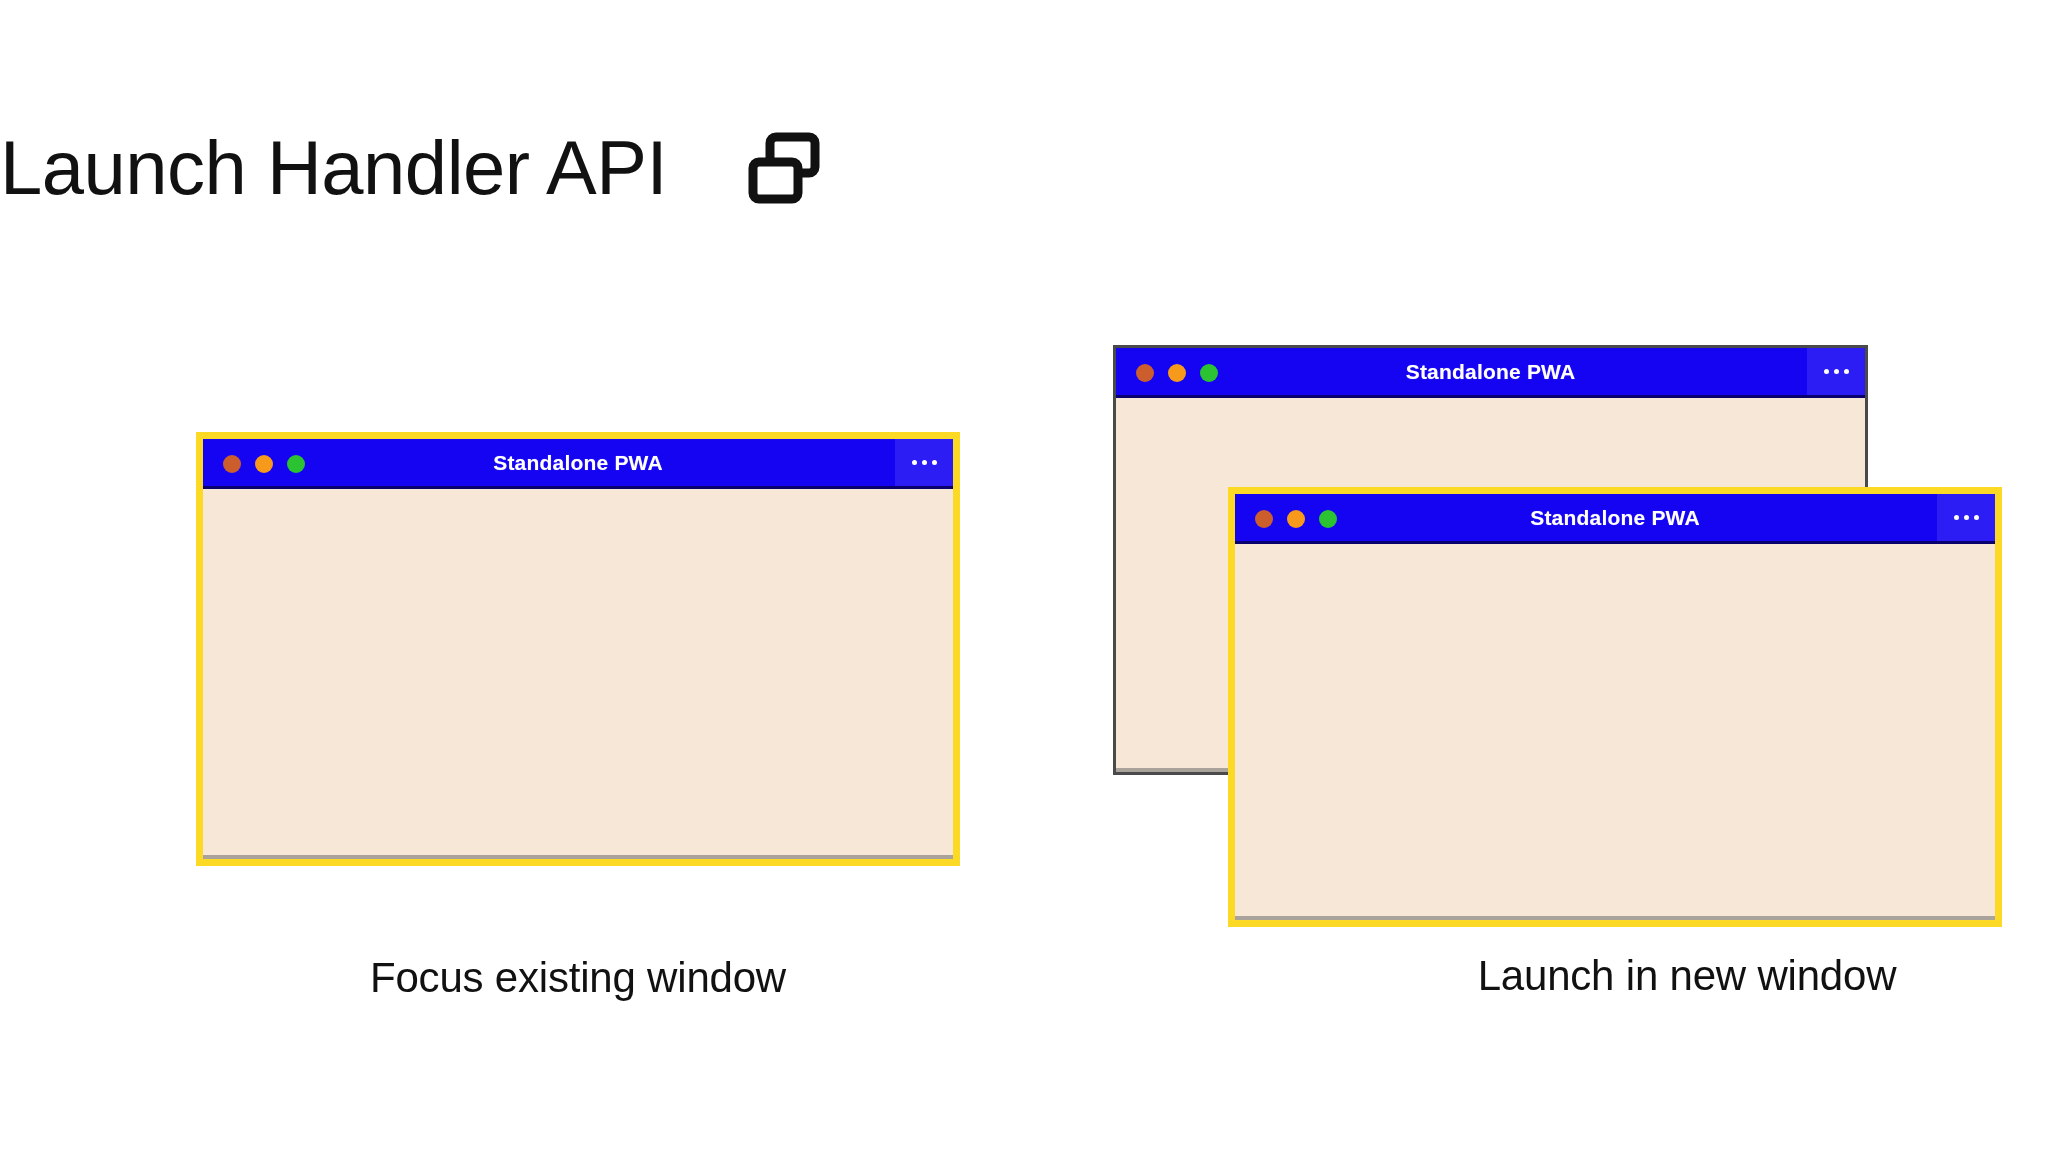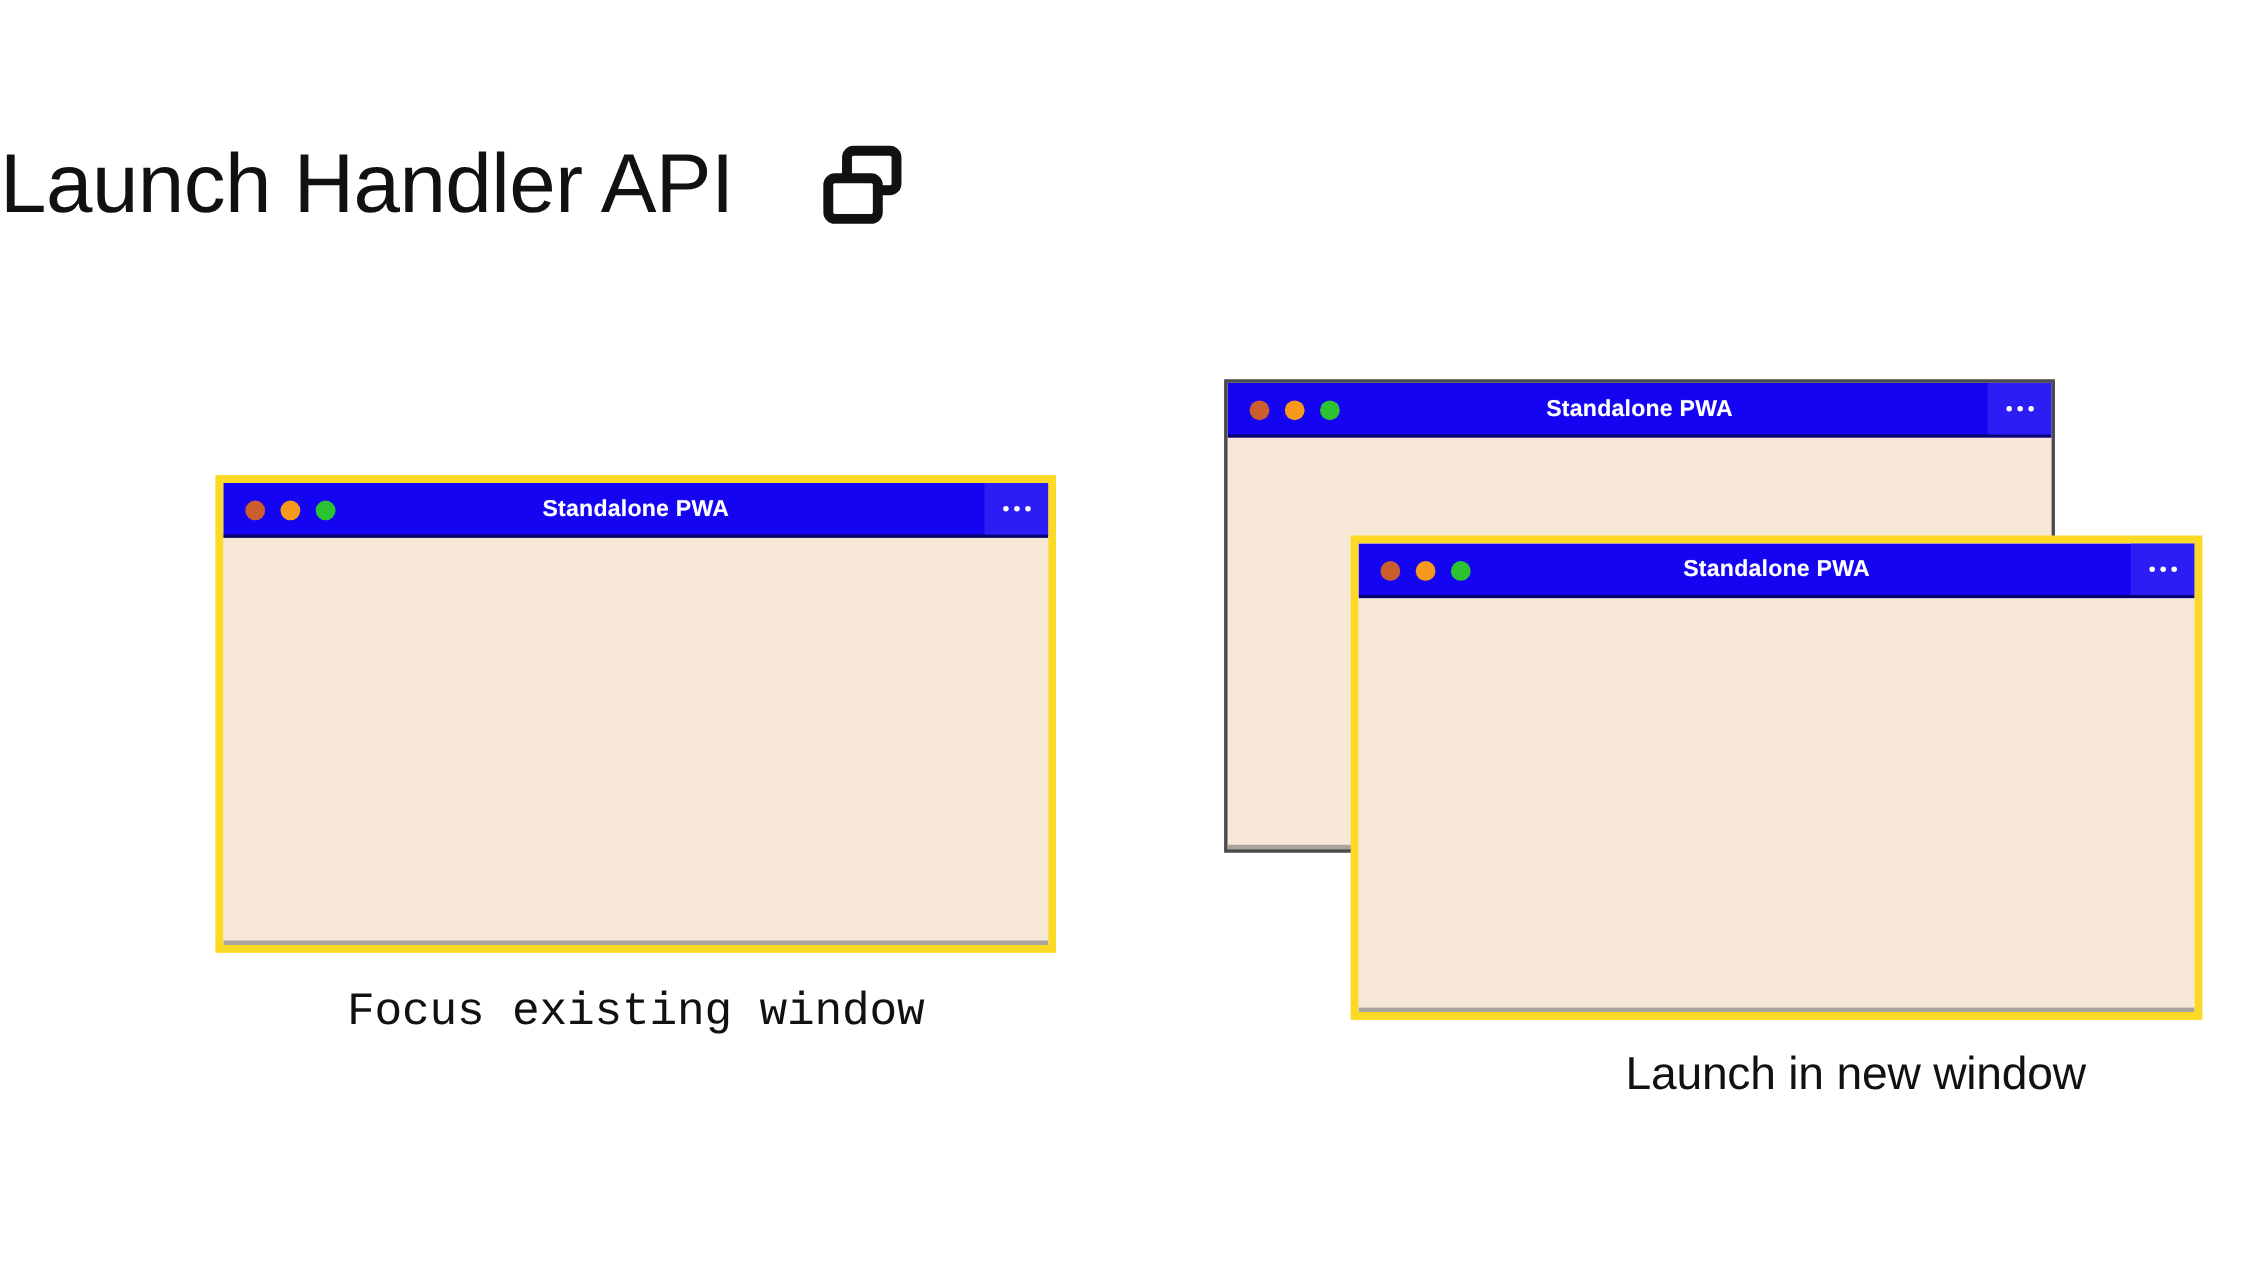--- a/index.html
+++ b/index.html
@@ -158,22 +158,21 @@
     font-size: 42px;
     font-weight: 400;
     color: #111111;
     letter-spacing: -0.2px;
     white-space: nowrap;
     text-align: center;
   }
   #caption-left {
     left: 196px;
     width: 764px;
-    top: 896px;
-    font-family: Liberation Mono, monospace;
+    top: 954px;
   }
   #caption-right {
     left: 1300px;
     width: 774px;
     top: 952px;
   }
 </style>
 </head>
 <body>
 

